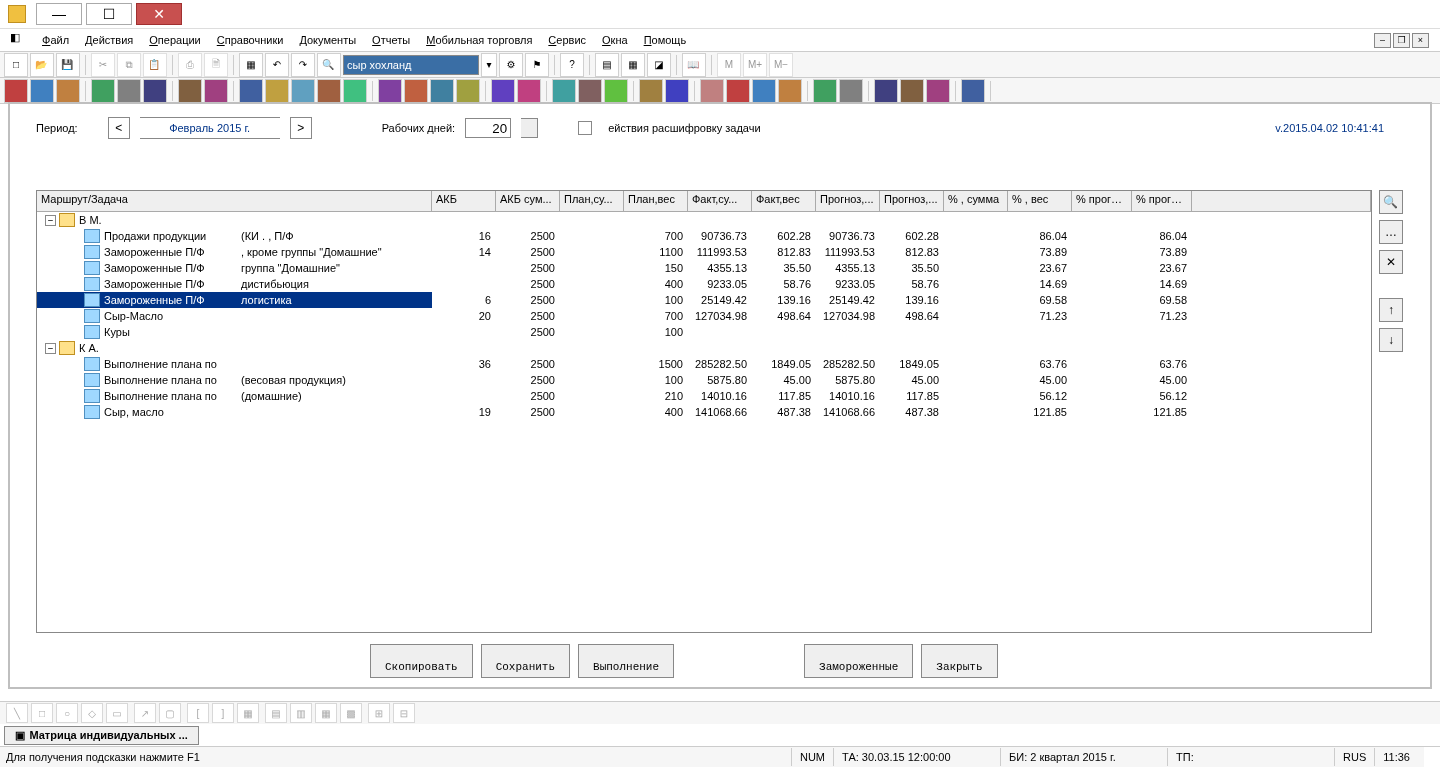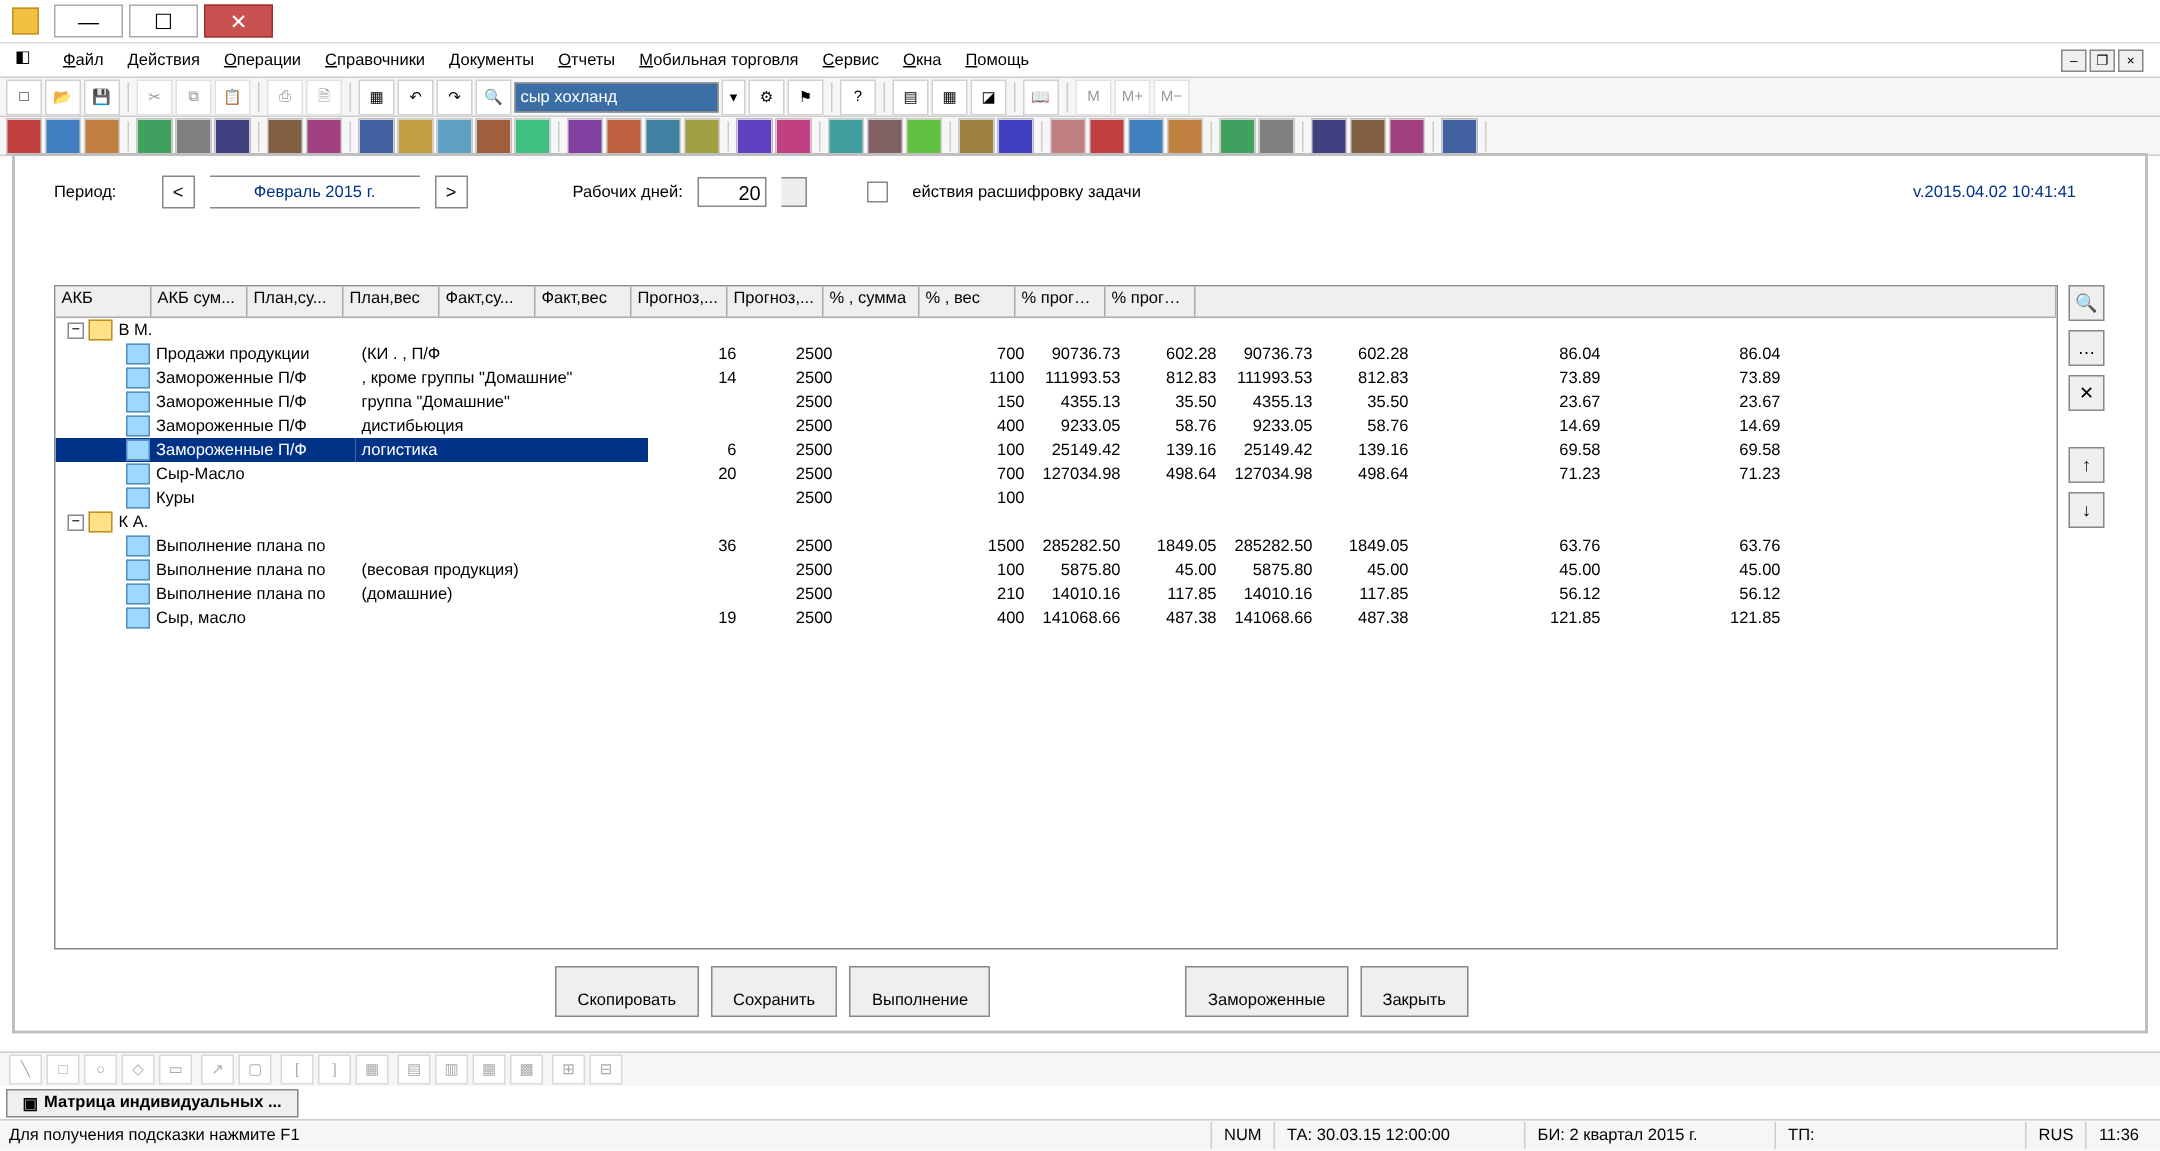--- a/index.html
+++ b/index.html
@@ -42,21 +42,21 @@
 .exp{width:9px;height:9px;border:1px solid #888;display:inline-flex;align-items:center;justify-content:center;font-size:9px;line-height:7px;margin-right:3px;cursor:pointer;background:#fff;font-family:monospace}
 .fold{width:14px;height:12px;background:#ffe18a;border:1px solid #c09020;margin-right:4px;display:inline-block}
 .fold.open{background:#ffe18a}
 .fold.blue{background:#9fd8ff;border-color:#5090c0}
 .grow.sel .gc.first{background:#003388;color:#fff}
 .grow.sel .gc.second{background:#003388;color:#fff}
 .side-btns{width:26px;display:flex;flex-direction:column;align-items:center;gap:6px;padding-top:0;margin-left:6px}
 .side-btn{width:22px;height:22px;border:1px solid #888;background:#efefef;cursor:pointer;display:flex;align-items:center;justify-content:center;font-size:12px}
 .bottom-btns{position:absolute;left:0;right:0;bottom:12px;height:28px;display:flex;align-items:center}
 .bottom-btns .grp{display:flex;gap:8px}
-.bottom-btns button{height:14px;padding:16px 14px;border:1px solid #888;background:#efefef;cursor:pointer;font-family:Liberation Sans, sans-serif;font-size:11px}
+.bottom-btns button{height:14px;padding:16px 14px;border:1px solid #888;background:#efefef;cursor:pointer;font-family:Liberation Mono, monospace;font-size:11px}
 .shape-toolbar{height:22px;background:#f6f6f6;border-top:1px solid #ccc;border-bottom:1px solid #ccc;display:flex;align-items:center;padding:0 6px;gap:3px}
 .shape-toolbar .sbtn{width:20px;height:18px;border:1px solid #d8d8d8;background:#fff;color:#aaa;display:flex;align-items:center;justify-content:center;font-size:10px}
 .doc-tab{height:22px;background:#fff;border-bottom:1px solid #ccc;display:flex;align-items:center;padding:0 4px}
 .doc-tab .tab{border:1px solid #888;padding:2px 10px;background:#efefef;font-weight:bold;display:flex;align-items:center;gap:4px}
 .statusbar{height:20px;background:#f6f6f6;border-top:1px solid #ccc;display:flex;align-items:center;font-size:11px;padding:0 6px}
 .statusbar .cell{border-left:1px solid #ccc;padding:0 8px;height:18px;display:flex;align-items:center}
 .col0{width:395px}
 .col1{width:64px}.col2{width:64px}.col3{width:64px}.col4{width:64px}.col5{width:64px}.col6{width:64px}.col7{width:64px}.col8{width:64px}.col9{width:64px}.col10{width:64px}.col11{width:60px}.col12{width:60px}.colrest{flex:1}
 </style>
 </head>
@@ -173,20 +173,21 @@
     <input class="workdays-val" value="20" style="">
     <div class="wd-icon"></div>
     <div class="chk"></div>
     <span style="margin-left:6px">ействия расшифровку задачи</span>
     <span class="blue-txt">v.2015.04.02 10:41:41</span>
   </div>
 
   <div class="grid-wrap">
     <div class="grid">
       <div class="grid-head" id="ghead">
+          <div class="gh col0">Маршрут/Задача</div>
           <div class="gh col1">АКБ</div>
           <div class="gh col2">АКБ сум...</div>
           <div class="gh col3">План,су...</div>
           <div class="gh col4">План,вес</div>
           <div class="gh col5">Факт,су...</div>
           <div class="gh col6">Факт,вес</div>
           <div class="gh col7">Прогноз,...</div>
           <div class="gh col8">Прогноз,...</div>
           <div class="gh col9">% , сумма</div>
           <div class="gh col10">% , вес</div>
@@ -535,21 +536,21 @@
 
 <div style="position:absolute;left:0;right:0;bottom:20px">
 <div class="doc-tab">
   <div class="tab">
         <span>▣</span>
         <span>Матрица индивидуальных ...</span>
       </div>
 </div>
 </div>
 
-<div style="position:absolute;left:0;right:0;bottom:0">
+<div style="position:absolute;left:0;right:16px;bottom:0">
 <div class="statusbar">
   <div style="flex:0 0 auto;padding-right:8px">Для получения подсказки нажмите F1</div>
   <div style="flex:1"></div>
   <div class="cell">NUM</div>
   <div class="cell" style="width:150px">ТА: 30.03.15  12:00:00</div>
   <div class="cell" style="width:150px">БИ: 2 квартал 2015 г.</div>
   <div class="cell" style="width:150px">ТП:</div>
   <div class="cell">RUS</div>
   <div class="cell">11:36</div>
 </div>

